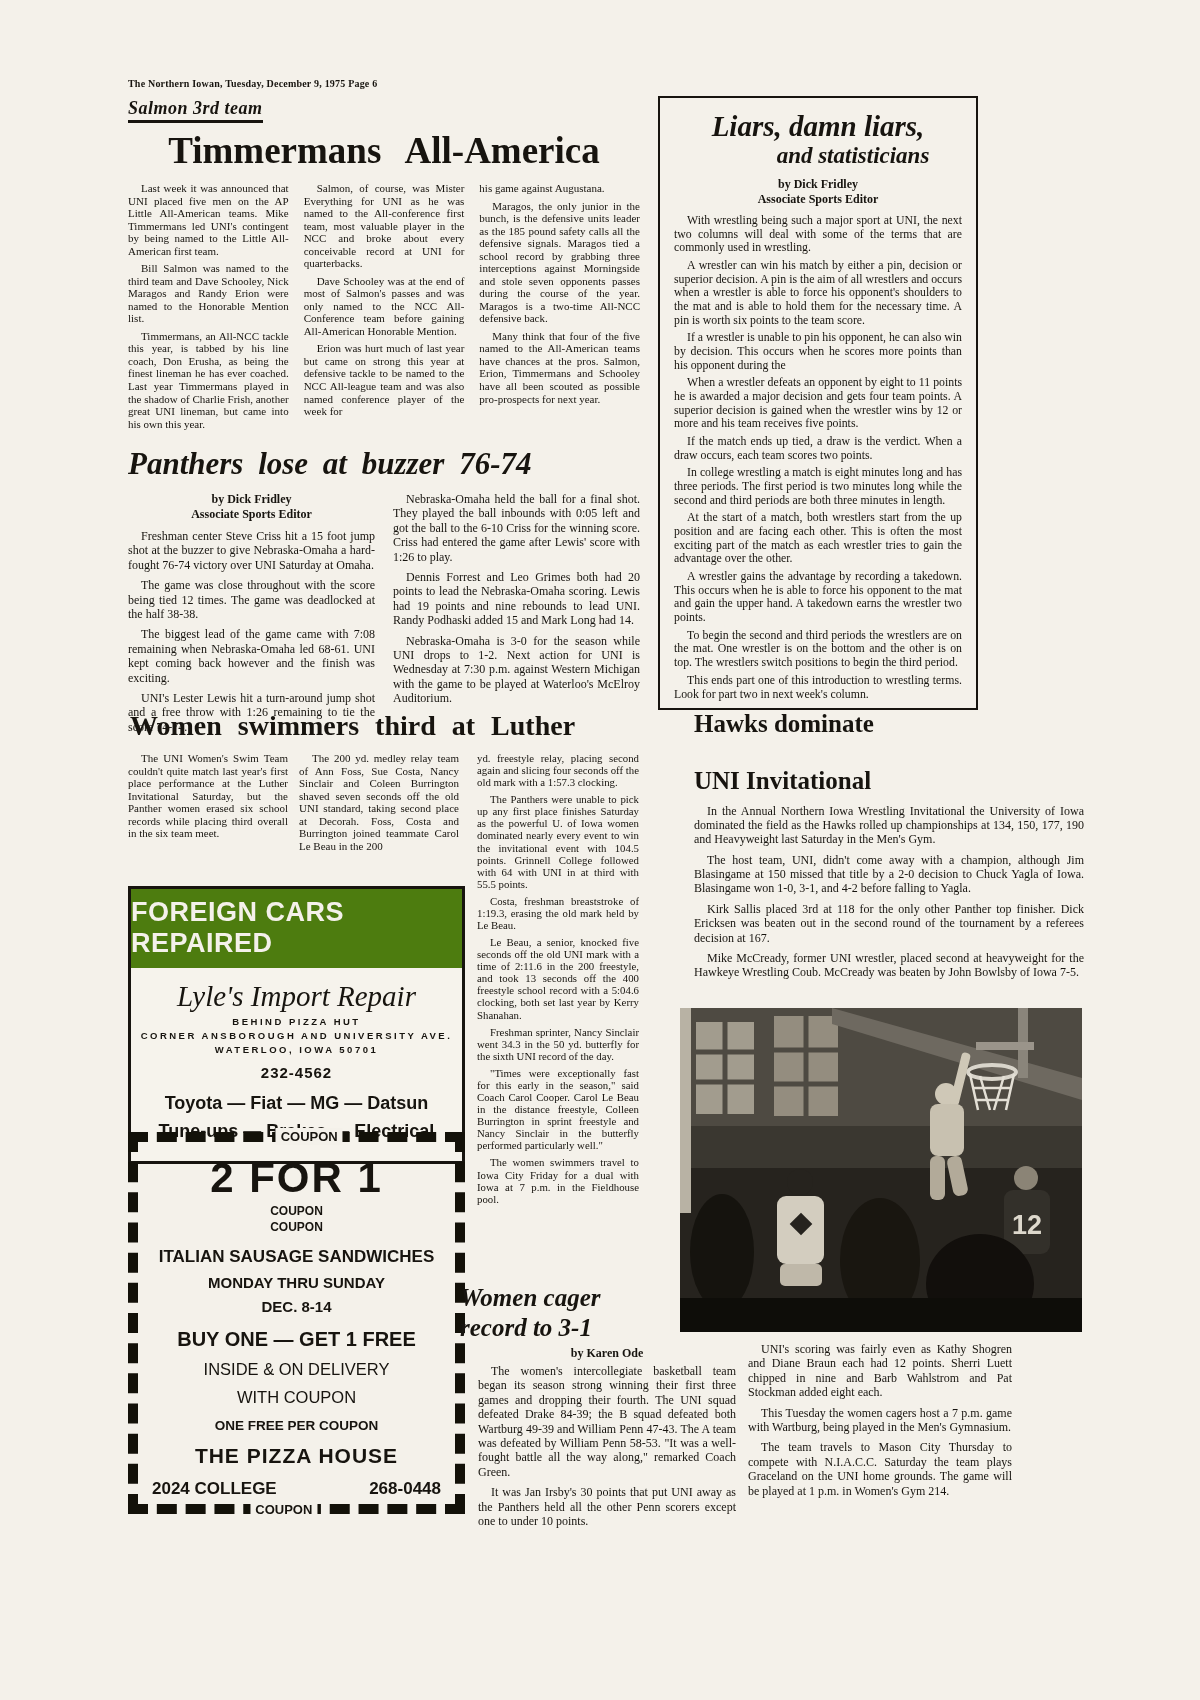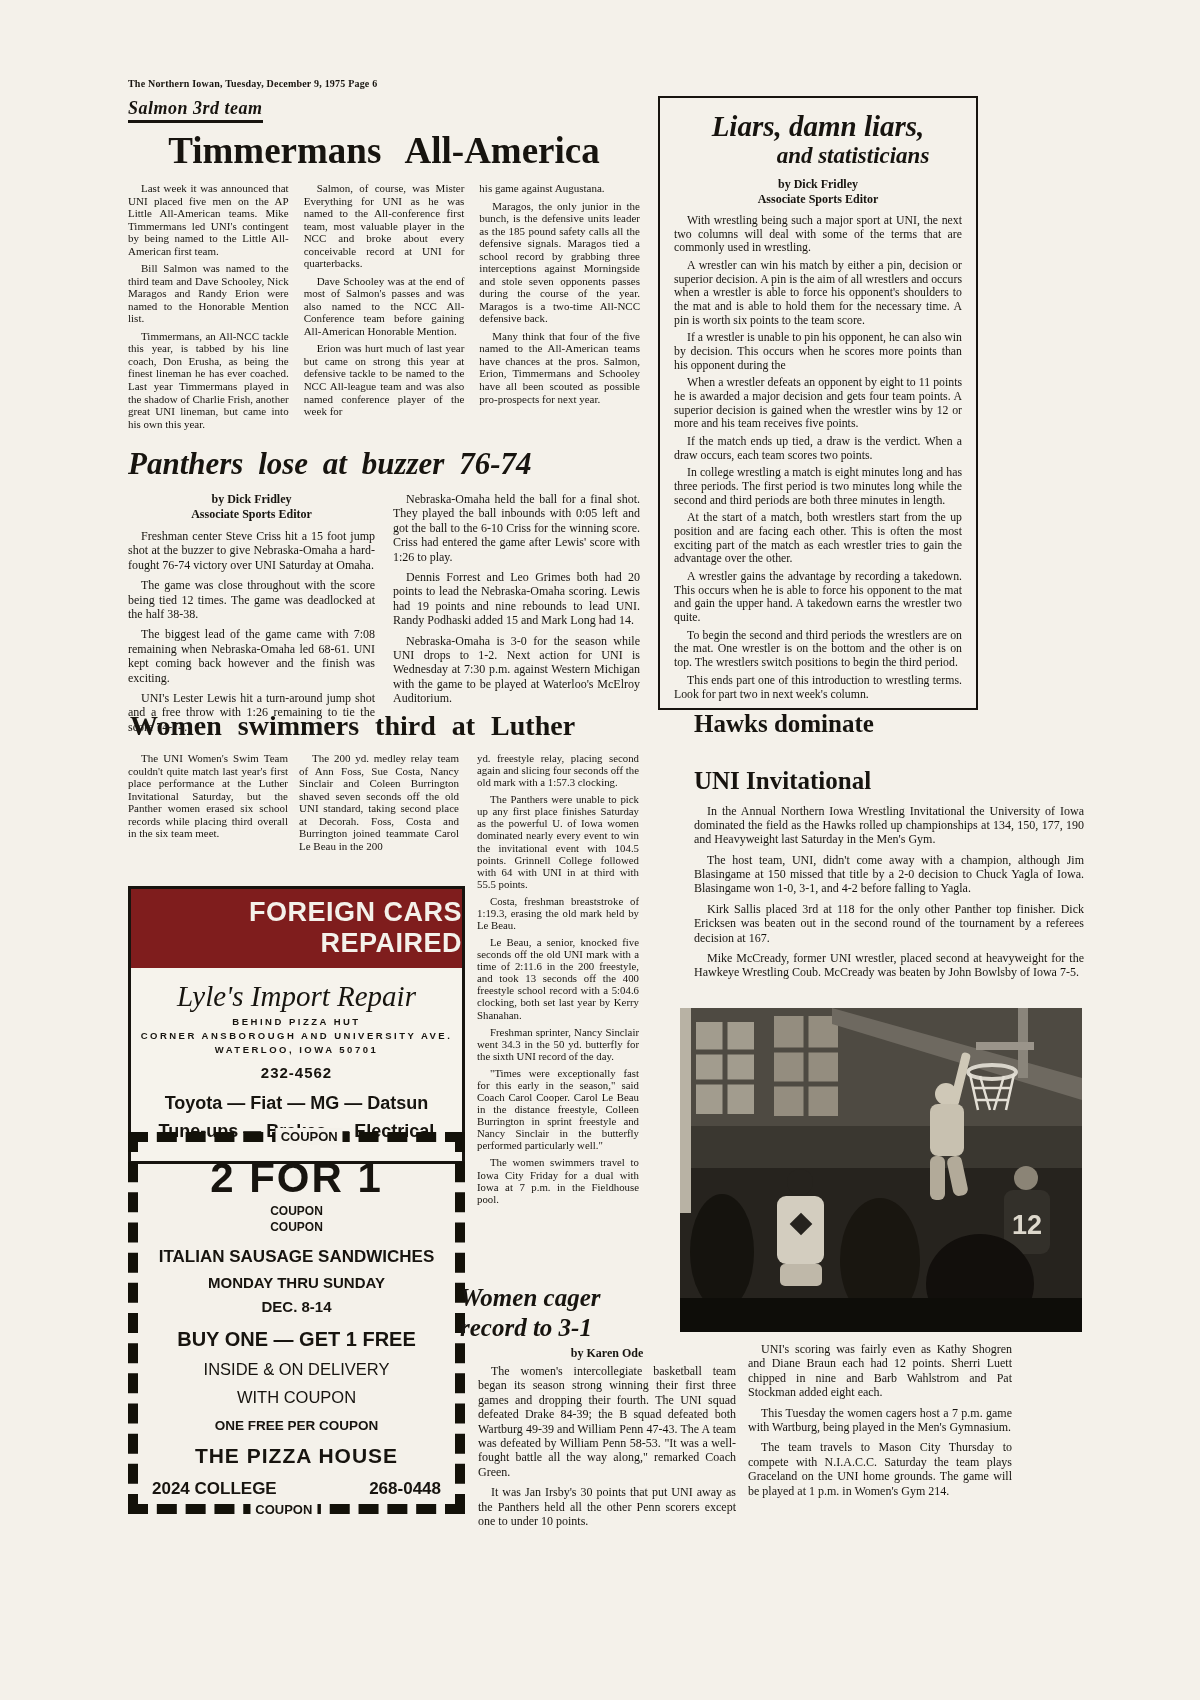--- a/index.html
+++ b/index.html
@@ -35,21 +35,21 @@
   .liars-box p { font-size:11.8px; line-height:1.16; margin:0 0 4px; text-align:justify; }
 
   .h-buzzer { margin:0 0 10px; font-size:31px; font-weight:bold; font-style:italic; word-spacing:7px; }
   .h-swimmers { margin:0; font-size:28px; font-weight:bold; word-spacing:9px; }
   .h-hawks { margin:0 0 8px; font-size:25px; font-weight:bold; line-height:1.15; }
   .h-cagers { margin:0 0 6px; font-size:25px; font-weight:bold; font-style:italic; line-height:1.2; }
 
   
   .ad-foreign { border:3px solid #17140f; background:#f6f3ec; }
   .ad-banner {
-    background:#7f1d1d; color:#f4f1ea; text-align:right;
+    background:#4d7c0f; color:#f4f1ea; text-align:left;
     font-family:"Liberation Sans", sans-serif; font-weight:bold;
     font-size:27px; padding:8px 0 9px; letter-spacing:.5px;
   }
   .ad-foreign-body { text-align:center; padding:12px 8px 12px; }
   .ad-lyles-title { font-size:29px; font-style:italic; margin-bottom:2px; }
   .ad-caps { font-family:"Liberation Sans", sans-serif; font-size:9.5px; font-weight:bold; letter-spacing:2.5px; margin:3px 0; }
   .ad-phone { font-family:"Liberation Sans", sans-serif; font-size:15px; font-weight:bold; letter-spacing:1px; margin:9px 0 12px; }
   .ad-cars { font-family:"Liberation Sans", sans-serif; font-size:18px; font-weight:bold; margin:7px 0; }
 
   
@@ -84,21 +84,21 @@
     <div class="kicker">Salmon 3rd team</div>
     <h1 class="h-allamerica">Timmermans All-America</h1>
     <div class="cols body-sm">
       <div class="col">
         <p class="ind">Last week it was announced that UNI placed five men on the AP Little All-American teams. Mike Timmermans led UNI's contingent by being named to the Little All-American first team.</p>
         <p class="ind">Bill Salmon was named to the third team and Dave Schooley, Nick Maragos and Randy Erion were named to the Honorable Mention list.</p>
         <p class="ind">Timmermans, an All-NCC tackle this year, is tabbed by his line coach, Don Erusha, as being the finest lineman he has ever coached. Last year Timmermans played in the shadow of Charlie Frish, another great UNI lineman, but came into his own this year.</p>
       </div>
       <div class="col">
         <p class="ind">Salmon, of course, was Mister Everything for UNI as he was named to the All-conference first team, most valuable player in the NCC and broke about every conceivable record at UNI for quarterbacks.</p>
-        <p class="ind">Dave Schooley was at the end of most of Salmon's passes and was also named to the NCC All-Conference team before gaining All-American Honorable Mention.</p>
+        <p class="ind">Dave Schooley was at the end of most of Salmon's passes and was only named to the NCC All-Conference team before gaining All-American Honorable Mention.</p>
         <p class="ind">Erion was hurt much of last year but came on strong this year at defensive tackle to be named to the NCC All-league team and was also named conference player of the week for</p>
       </div>
       <div class="col">
         <p>his game against Augustana.</p>
         <p class="ind">Maragos, the only junior in the bunch, is the defensive units leader as the 185 pound safety calls all the defensive signals. Maragos tied a school record by grabbing three interceptions against Morningside and stole seven opponents passes during the course of the year. Maragos is a two-time All-NCC defensive back.</p>
         <p class="ind">Many think that four of the five named to the All-American teams have chances at the pros. Salmon, Erion, Timmermans and Schooley have all been scouted as possible pro-prospects for next year.</p>
       </div>
     </div>
   </section>
 
@@ -109,21 +109,21 @@
       <div>by Dick Fridley</div>
       <div>Associate Sports Editor</div>
     </div>
     <p class="ind">With wrestling being such a major sport at UNI, the next two columns will deal with some of the terms that are commonly used in wrestling.</p>
     <p class="ind">A wrestler can win his match by either a pin, decision or superior decision. A pin is the aim of all wrestlers and occurs when a wrestler is able to force his opponent's shoulders to the mat and is able to hold them for the necessary time. A pin is worth six points to the team score.</p>
     <p class="ind">If a wrestler is unable to pin his opponent, he can also win by decision. This occurs when he scores more points than his opponent during the</p>
     <p class="ind">When a wrestler defeats an opponent by eight to 11 points he is awarded a major decision and gets four team points. A superior decision is gained when the wrestler wins by 12 or more and his team receives five points.</p>
     <p class="ind">If the match ends up tied, a draw is the verdict. When a draw occurs, each team scores two points.</p>
     <p class="ind">In college wrestling a match is eight minutes long and has three periods. The first period is two minutes long while the second and third periods are both three minutes in length.</p>
     <p class="ind">At the start of a match, both wrestlers start from the up position and are facing each other. This is often the most exciting part of the match as each wrestler tries to gain the advantage over the other.</p>
-    <p class="ind">A wrestler gains the advantage by recording a takedown. This occurs when he is able to force his opponent to the mat and gain the upper hand. A takedown earns the wrestler two quite.</p>
+    <p class="ind">A wrestler gains the advantage by recording a takedown. This occurs when he is able to force his opponent to the mat and gain the upper hand. A takedown earns the wrestler two points.</p>
     <p class="ind">To begin the second and third periods the wrestlers are on the mat. One wrestler is on the bottom and the other is on top. The wrestlers switch positions to begin the third period.</p>
     <p class="ind">This ends part one of this introduction to wrestling terms. Look for part two in next week's column.</p>
   </section>
 
   <section class="abs" style="left:128px; top:446px; width:512px;">
     <h2 class="h-buzzer">Panthers lose at buzzer 76-74</h2>
     <div class="cols body-md" style="gap:18px;">
       <div class="col">
         <div class="byline">
           <div>by Dick Fridley</div>

